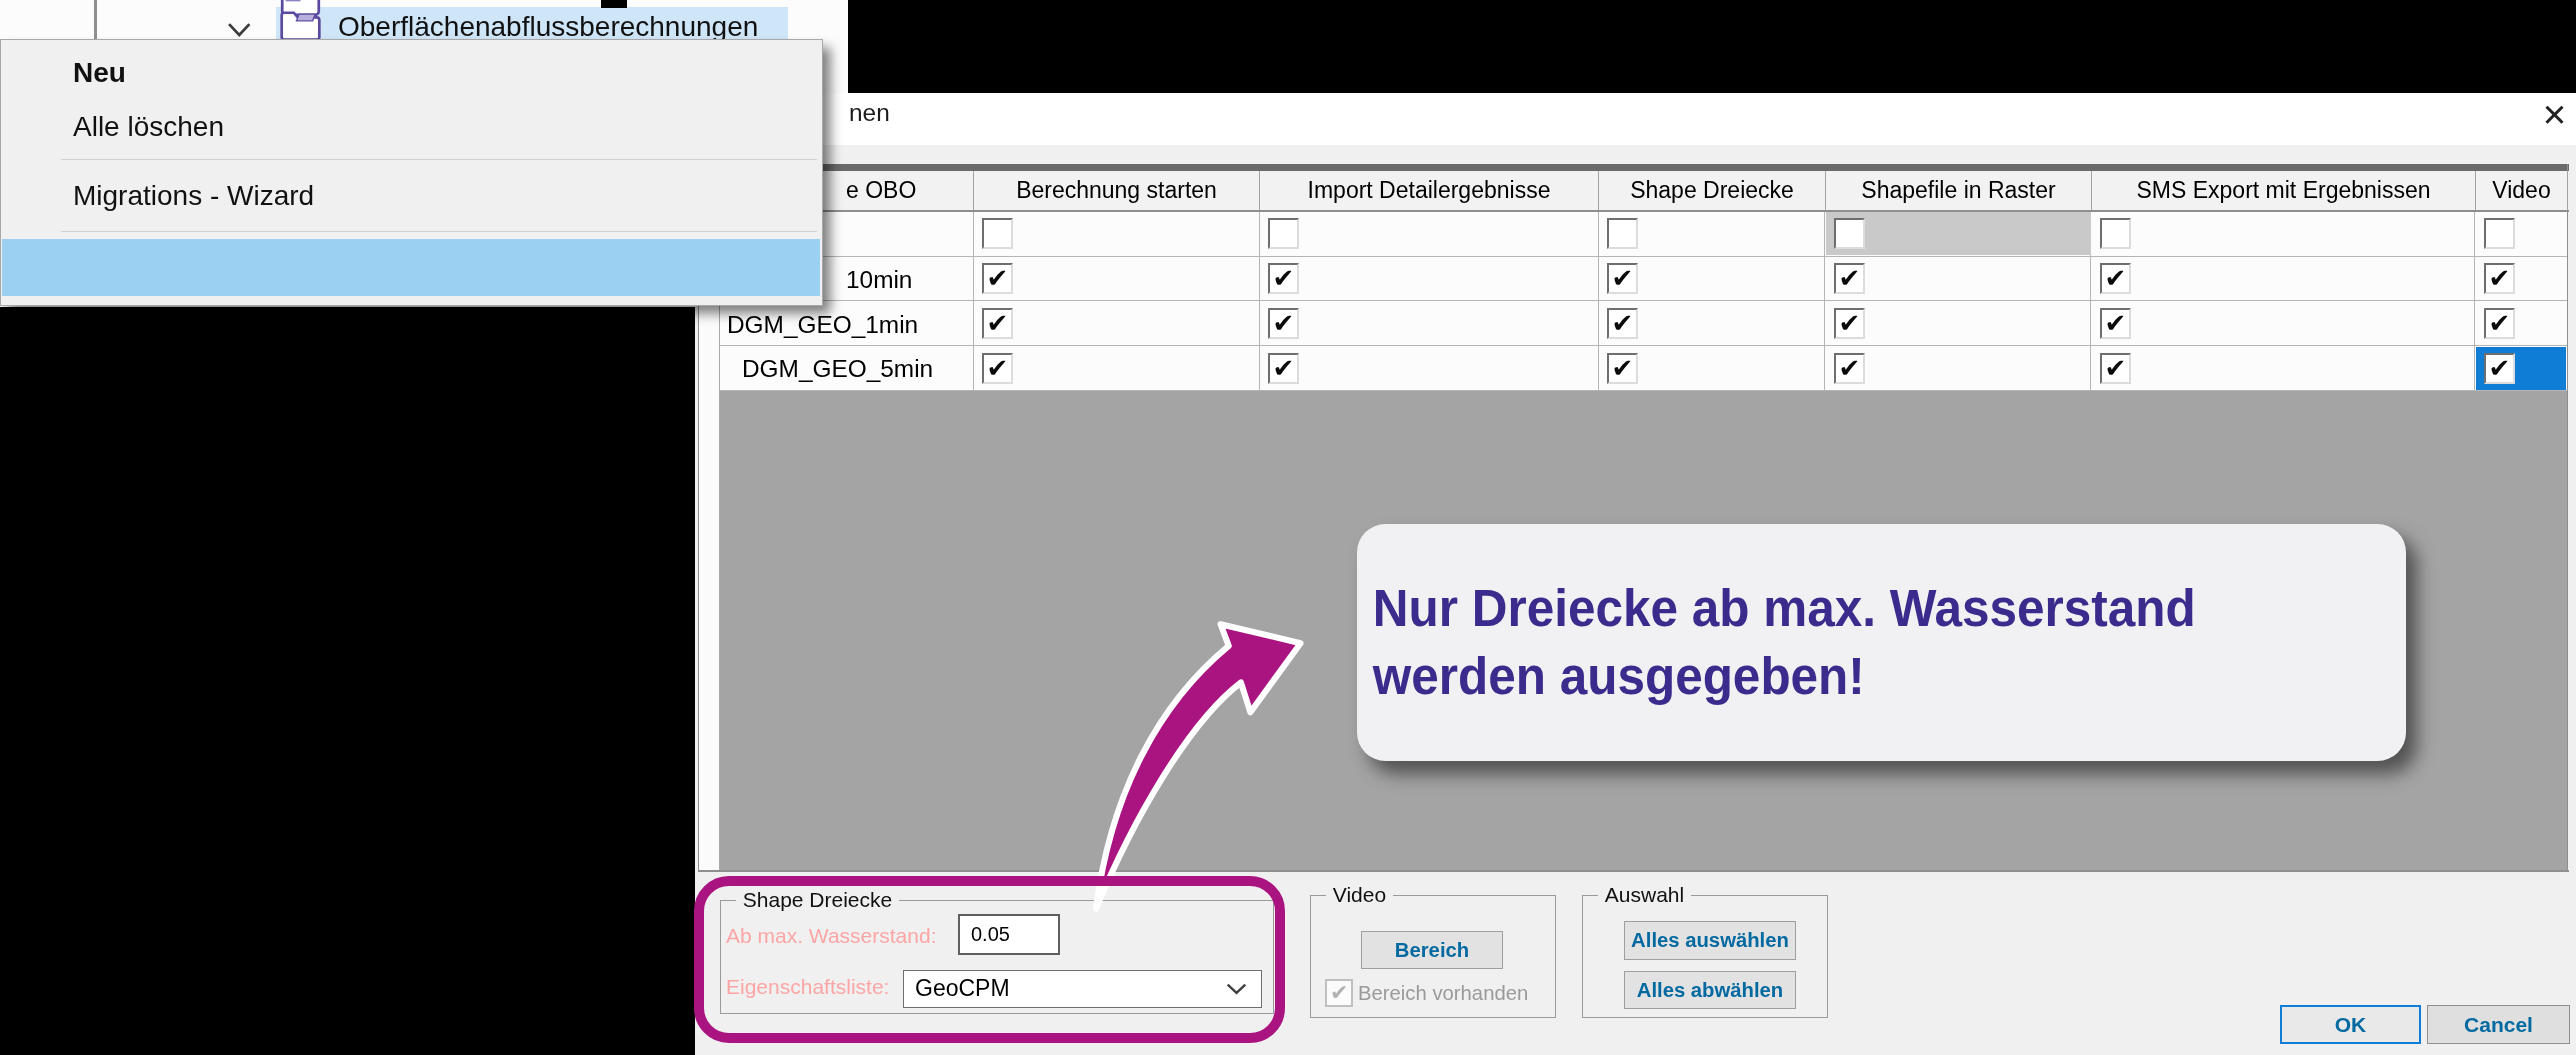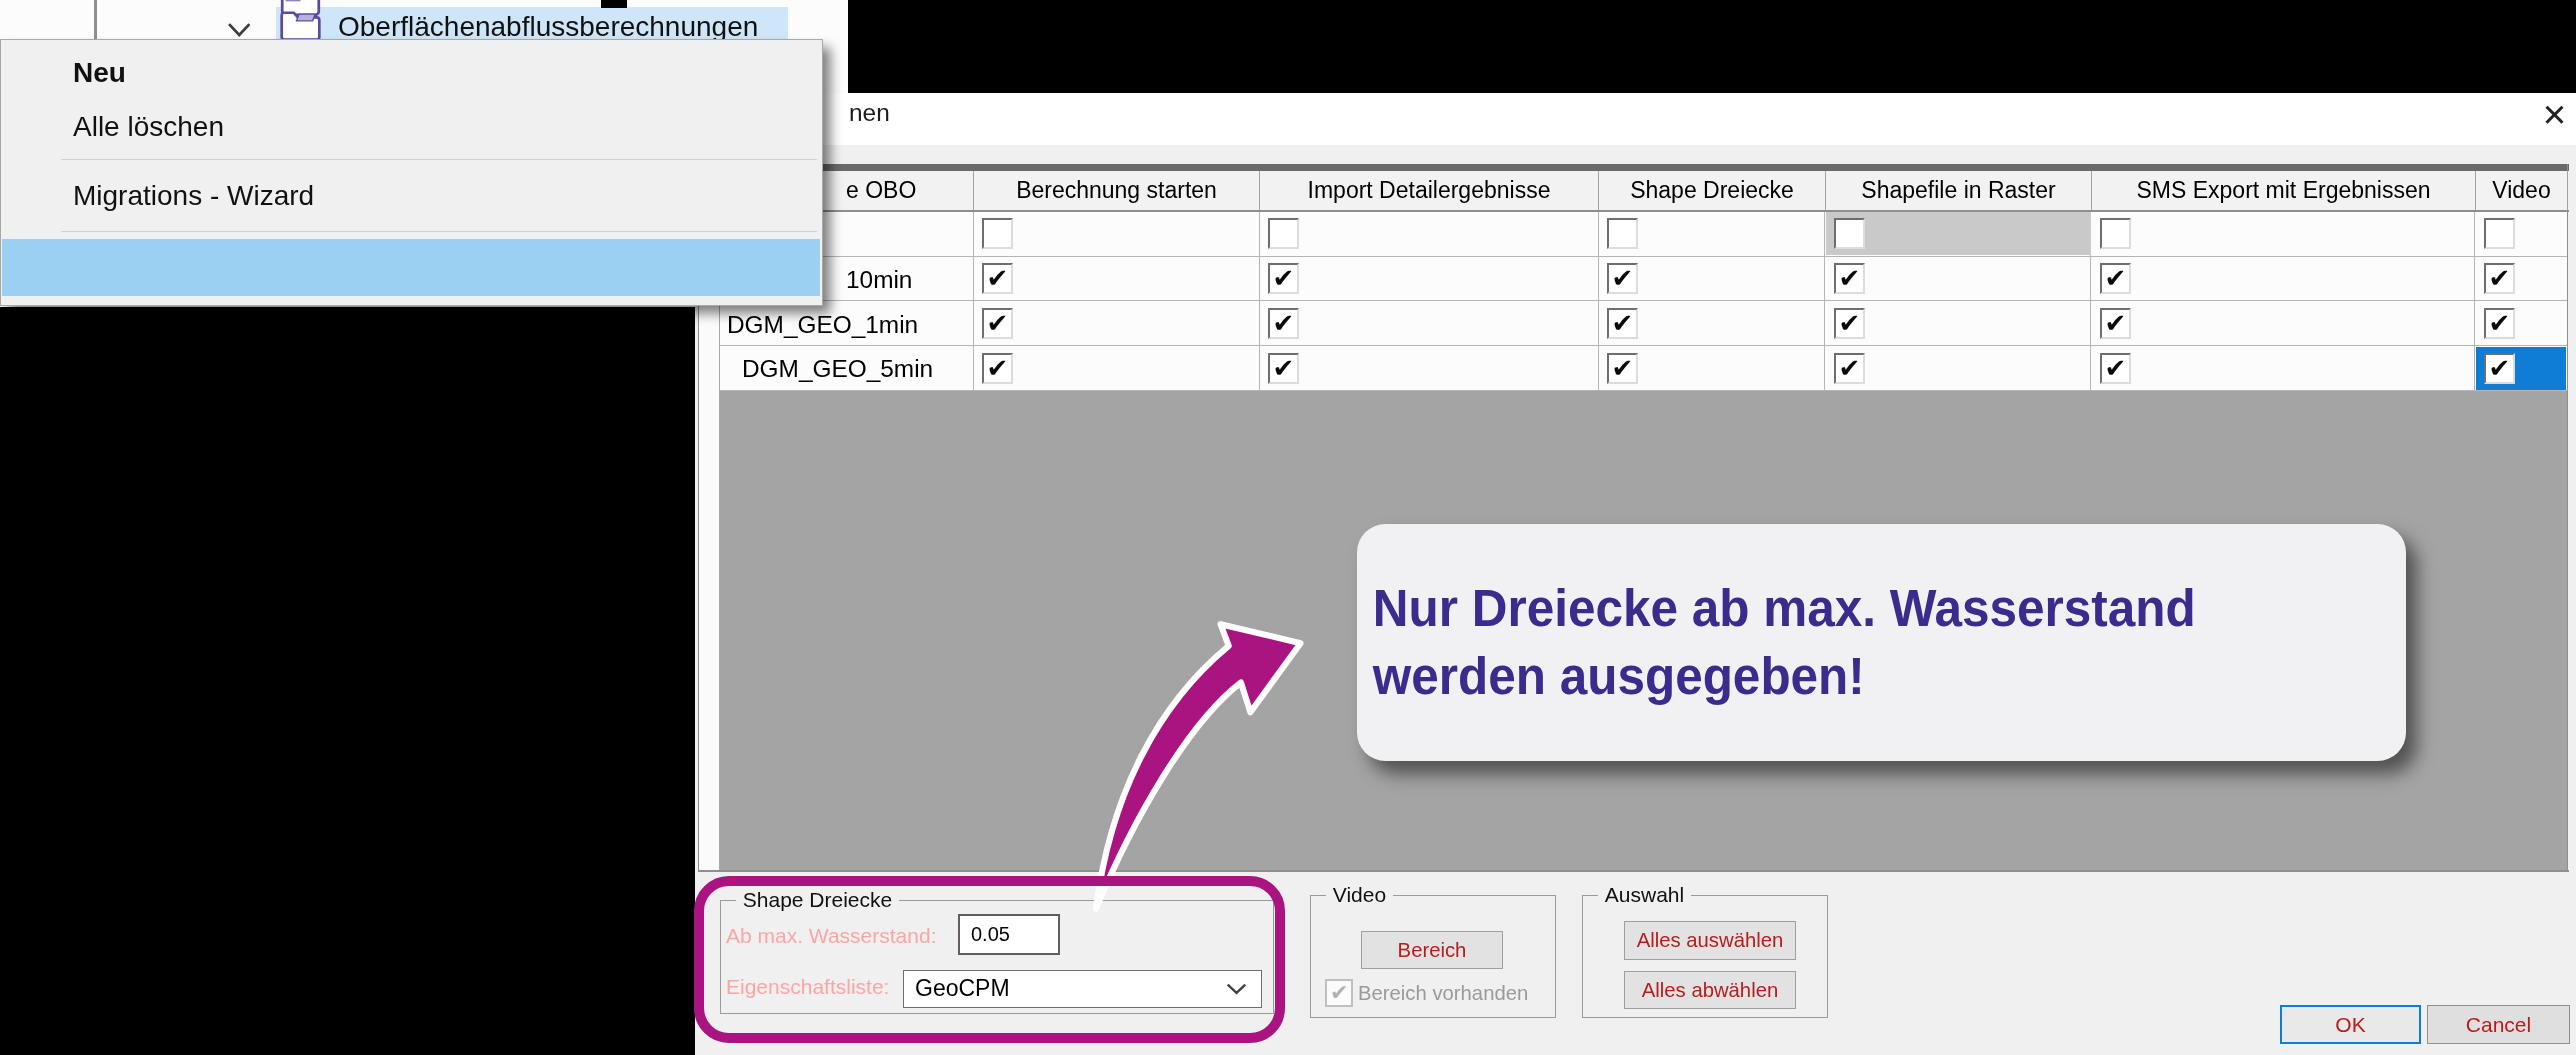--- a/index.html
+++ b/index.html
@@ -53,21 +53,21 @@
       border-top:2.7px solid #6e6e6e;border-left:2.7px solid #6e6e6e;
       border-right:2.7px solid #dcdcdc;border-bottom:2.7px solid #dcdcdc;
       font-weight:700;font-size:26px;line-height:27px;text-align:center;color:#0a0a0a;}
 
   
   .groupbox{border:1.4px solid #9a9a9a;box-sizing:border-box;}
   .group-label{position:absolute;top:-13px;left:15px;background:#f0f0f0;padding:0 6.8px;
     font-size:21px;color:#111;white-space:nowrap;}
   .panel-label{font-size:21px;color:#fca5a5;white-space:nowrap;}
   .win-btn{background:#e2e2e2;border:1.4px solid #9f9f9f;box-sizing:border-box;
-    display:flex;align-items:center;justify-content:center;font-size:20.3px;color:#b91c1c;}
+    display:flex;align-items:center;justify-content:center;font-size:20.3px;color:#0369a1;font-weight:bold;}
   #wasserstand-input{left:958px;top:914px;width:102px;height:41px;background:#fff;
     border:2px solid #5f5f5f;box-sizing:border-box;font-size:20px;color:#000;
     line-height:37px;padding-left:11px;}
   #liste-combo{left:903px;top:970px;width:359px;height:38px;background:#fff;
     border:1.4px solid #6e6e6e;box-sizing:border-box;font-size:23px;color:#000;
     line-height:35px;padding-left:11px;}
   #combo-chevron{left:1225px;top:982px;}
   .cb-disabled{width:24.4px;height:24.4px;background:#fbfbfb;border:2px solid #c0c0c0;
     box-sizing:content-box;font-weight:700;font-size:22px;line-height:24.4px;text-align:center;color:#b2b2b2;}
   #ok-btn{left:2280px;top:1005px;width:141px;height:39px;border:2.7px solid #0f7cd6;background:#e9e9e9;font-size:21px;}

